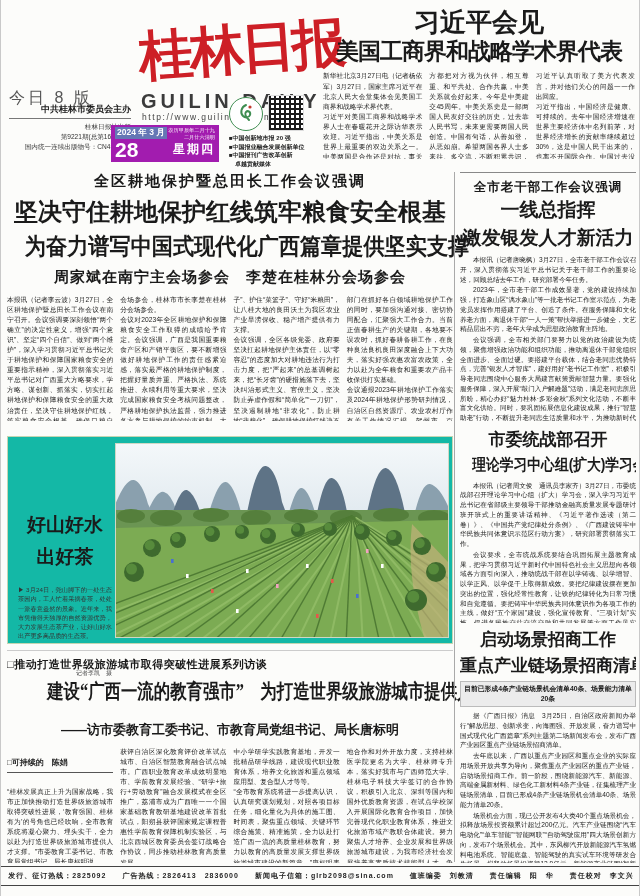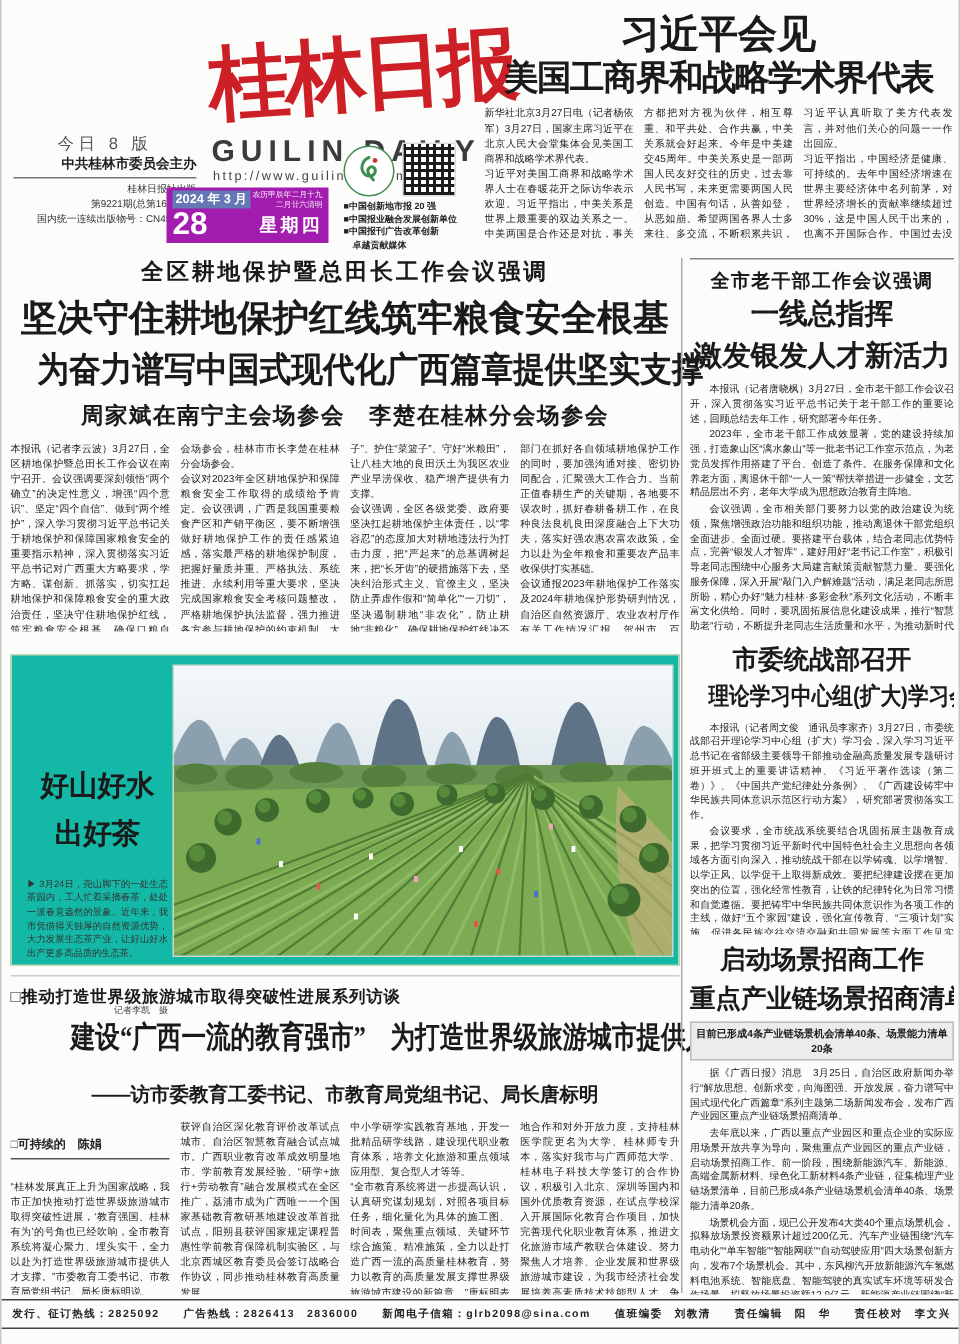--- a/index.html
+++ b/index.html
@@ -4,30 +4,30 @@
 <style>
   html,body{margin:0;padding:0;background:#888;}
   .page{position:relative;width:640px;height:896px;margin:0 auto;background:#fcfcfa;
         font-family:"Liberation Sans",sans-serif;color:#1a1a1a;overflow:hidden;
         border-left:1px solid #c9c9c9;border-right:1px solid #c9c9c9;box-sizing:border-box;}
   
   .brand-title{position:absolute;left:138px;top:12px;width:250px;font-size:54px;font-weight:bold;
         color:#cd1f26;font-family:"DejaVu Serif",serif;letter-spacing:-3px;transform:rotate(-4deg);white-space:nowrap;}
   .brand-en{position:absolute;left:140px;top:90px;font-size:20px;font-weight:bold;letter-spacing:4px;color:#3b3b3b;white-space:nowrap;}
   .brand-url{position:absolute;left:141px;top:112px;font-size:8.5px;letter-spacing:1.6px;color:#444;white-space:nowrap;}
-  .edition{position:absolute;left:8px;top:88px;width:122px;text-align:center;font-size:11px;letter-spacing:3px;color:#555;}
+  .edition{position:absolute;left:8px;top:88px;width:122px;text-align:left;font-size:16px;letter-spacing:3px;color:#555;}
   .organizer{position:absolute;left:8px;top:103px;width:122px;text-align:right;font-size:9px;font-weight:bold;color:#222;}
   .pubinfo{position:absolute;left:8px;top:118px;width:122px;border-top:1px solid #777;padding-top:3px;
         font-size:6.6px;line-height:1.55;text-align:right;color:#333;}
   .date-box{position:absolute;left:110px;top:125px;width:108px;height:37px;background:#a21caf;color:#fff;
         display:flex;flex-direction:column;justify-content:space-between;padding:2px 4px;box-sizing:border-box;}
   .db-top{display:flex;justify-content:space-between;align-items:flex-start;}
   .db-month{font-size:8.5px;font-weight:bold;background:#6577b5;padding:0 2px;}
   .db-lunar{font-size:5.2px;line-height:1.3;text-align:right;opacity:.92;}
-  .db-bottom{display:flex;align-items:center;justify-content:space-between;}
+  .db-bottom{display:flex;align-items:flex-start;justify-content:space-between;}
   .db-day{font-size:21px;font-weight:bold;line-height:.9;}
   .db-week{font-size:12px;font-weight:bold;letter-spacing:2px;}
   .logo-circle{position:absolute;left:228px;top:97px;width:32px;height:32px;border:1.5px solid #3f8e52;border-radius:50%;
         background:#fff;display:flex;align-items:center;justify-content:center;}
   .qr{position:absolute;left:268px;top:96px;width:34px;height:34px;background:#fff;
       background-image:repeating-linear-gradient(0deg,#1c1c1c 0 2px,transparent 2px 5px),
                        repeating-linear-gradient(90deg,#1c1c1c 0 2px,#fff 2px 5px);
       outline:1px solid #ddd;}
   .awards{position:absolute;left:228px;top:134px;width:100px;font-size:6px;line-height:1.45;font-weight:bold;color:#222;}
   

